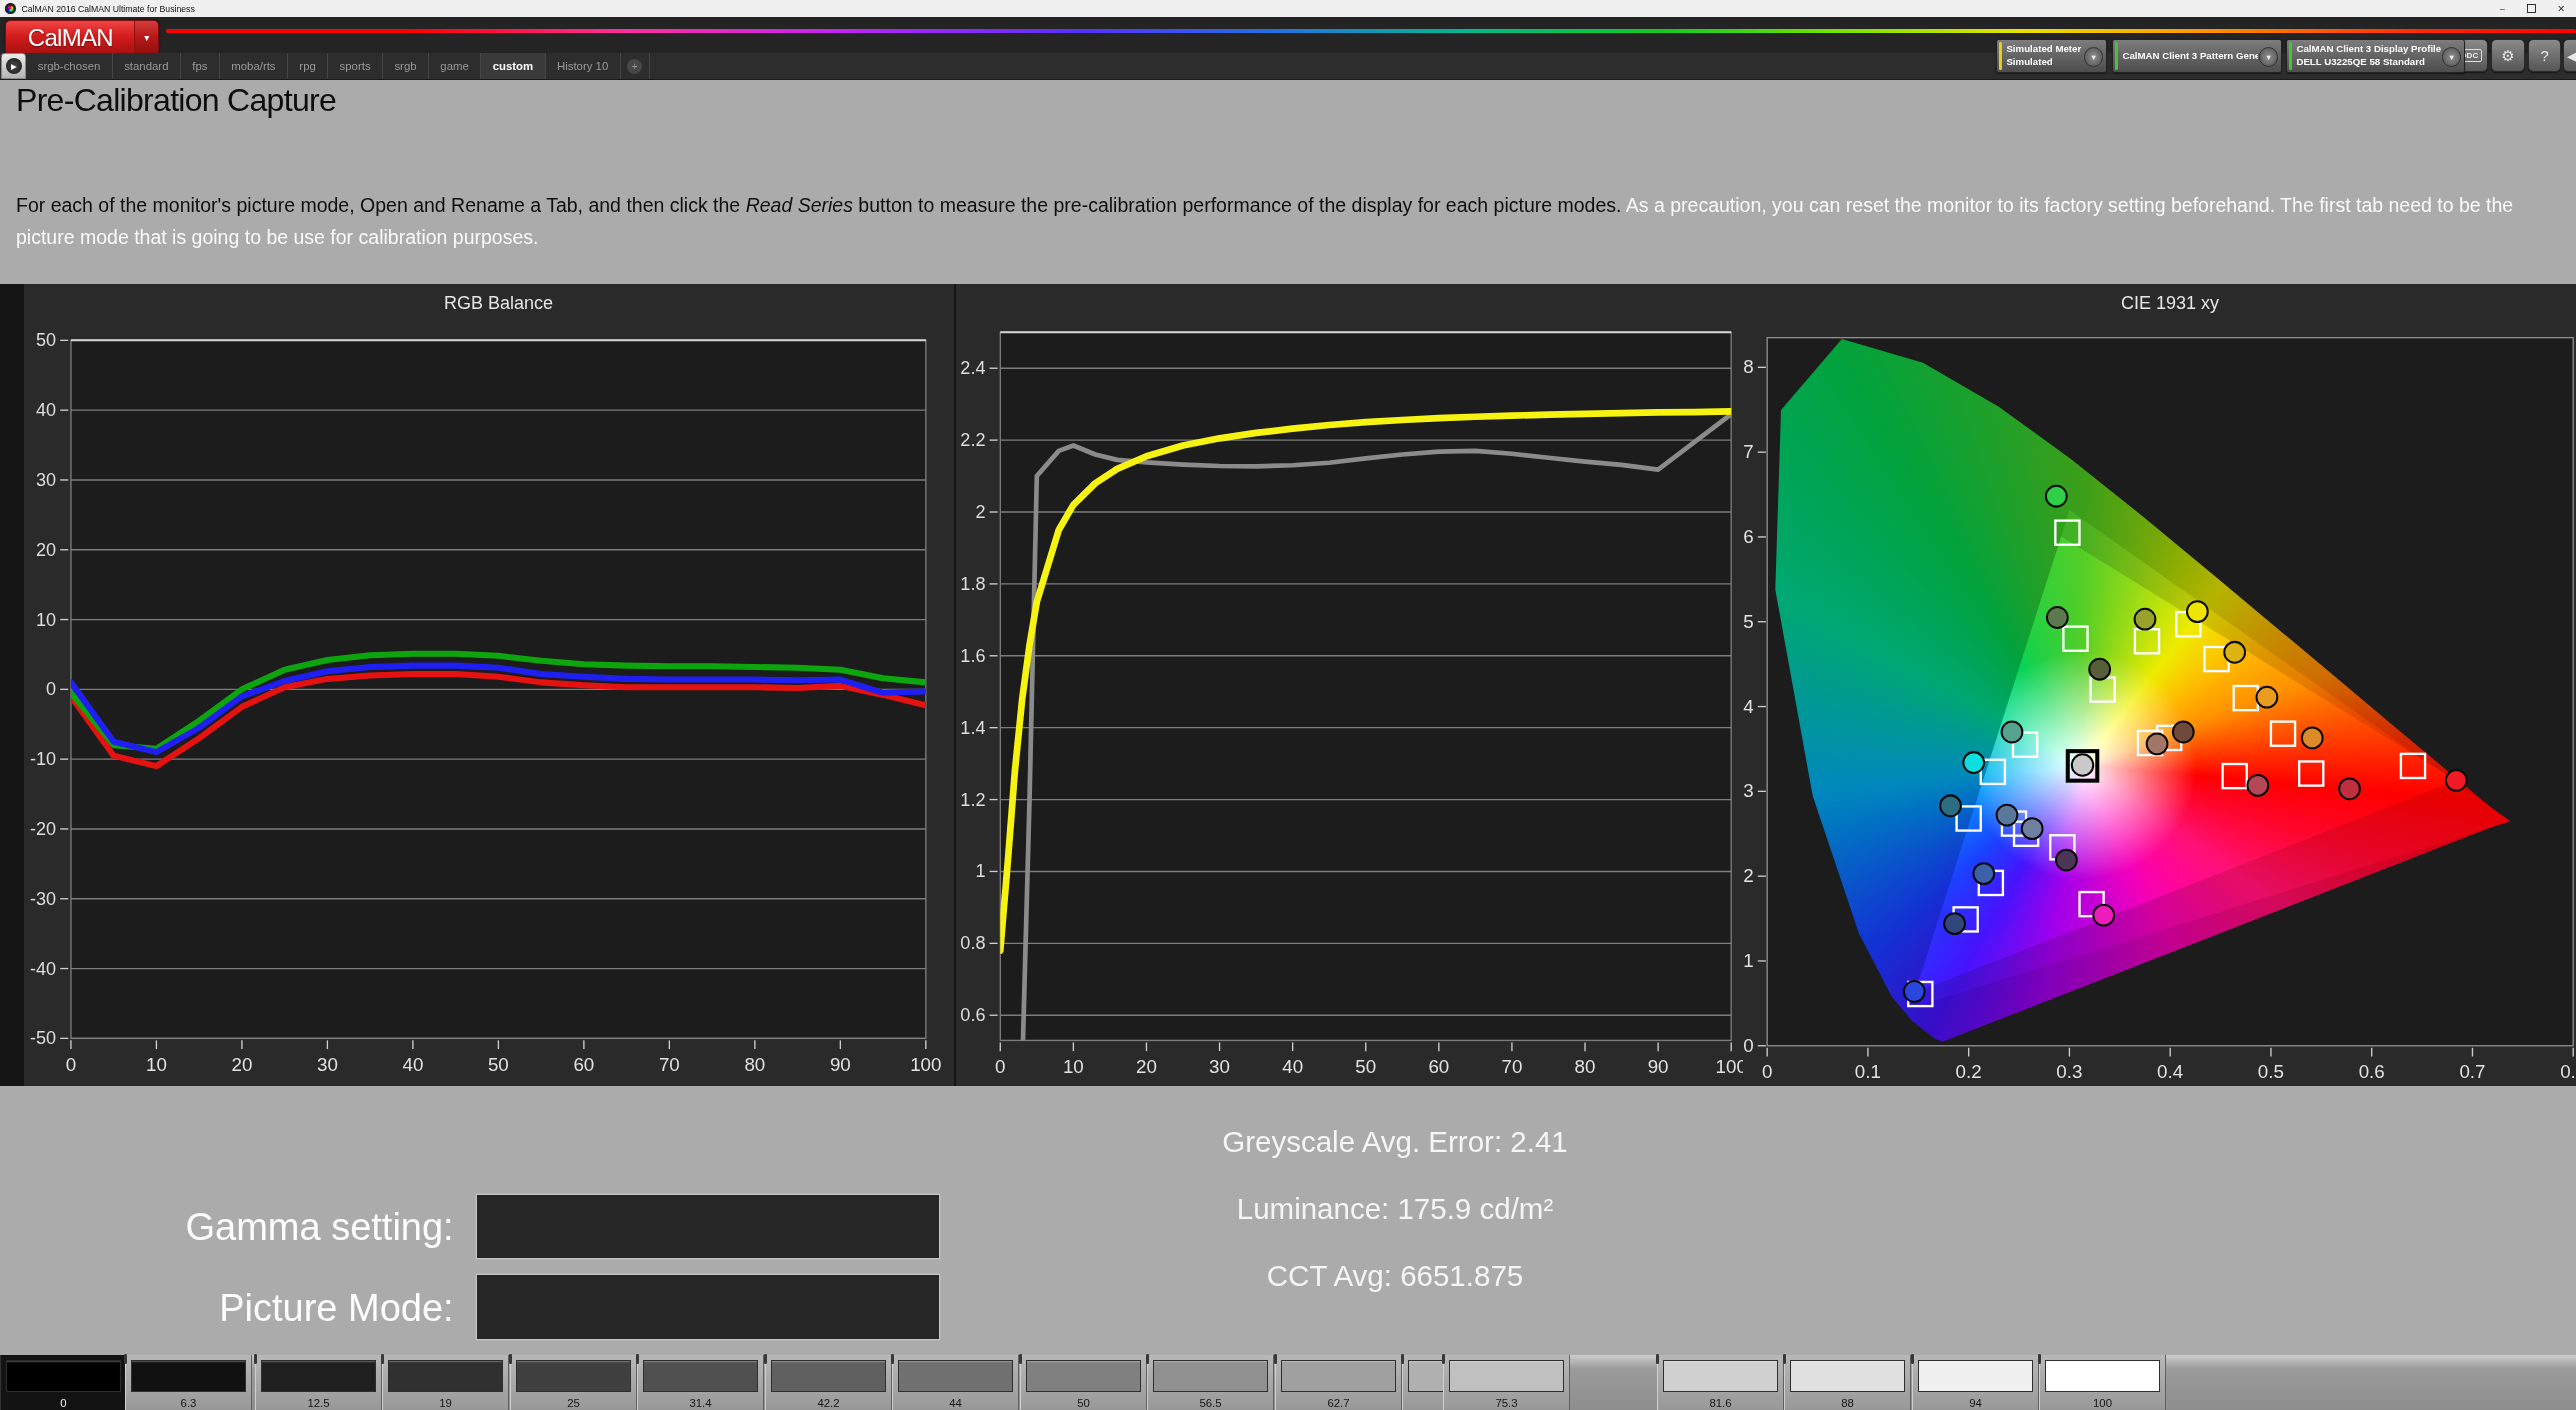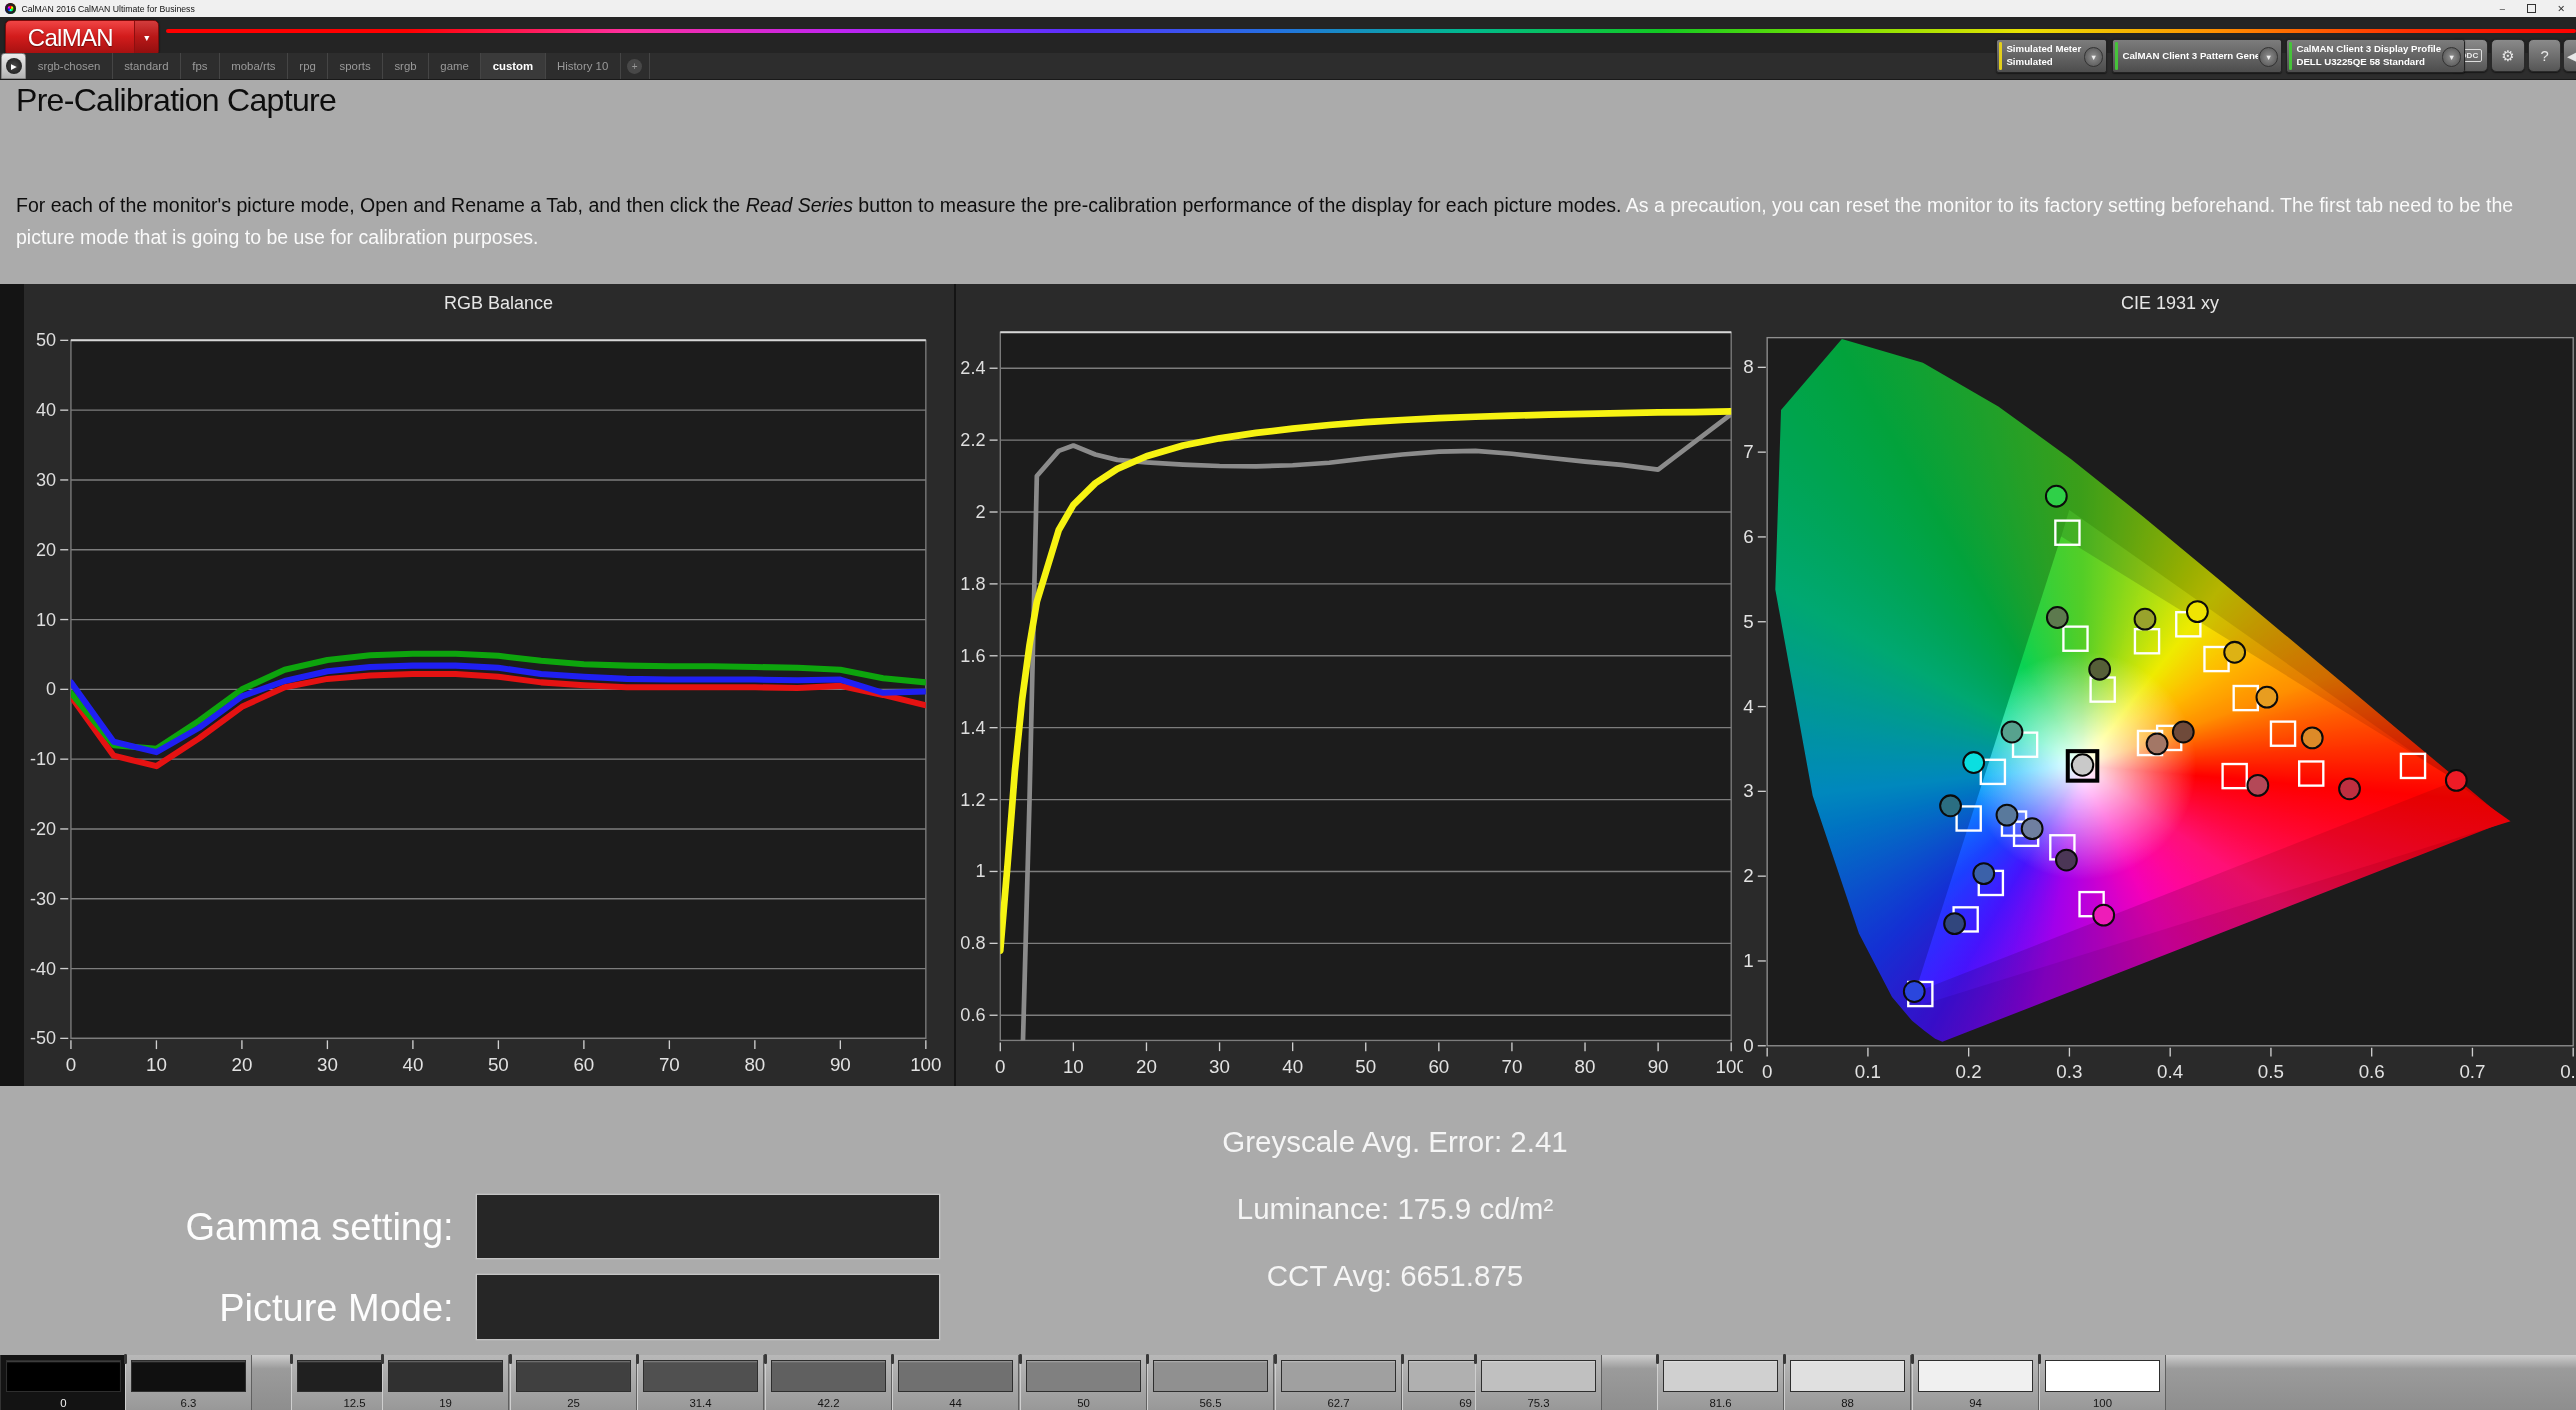--- a/index.html
+++ b/index.html
@@ -398,21 +398,21 @@
     <div id="swatches">
         <div class="sw sel" style="left: 0px;">
           <span class="patch" style="background:#000000"></span>
           <span class="lbl">0</span>
         </div>
         <div class="sw" style="left: 125px;">
           <span class="pin"></span>
           <span class="patch" style="background:#101010"></span>
           <span class="lbl">6.3</span>
         </div>
-        <div class="sw" style="left: 255px; margin-left: 36px;">
+        <div class="sw" style="left: 255px;">
           <span class="pin"></span>
           <span class="patch" style="background:#202020"></span>
           <span class="lbl">12.5</span>
         </div>
         <div class="sw" style="left: 382px;">
           <span class="pin"></span>
           <span class="patch" style="background:#303030"></span>
           <span class="lbl">19</span>
         </div>
         <div class="sw" style="left: 510px;">
@@ -448,21 +448,21 @@
         <div class="sw" style="left: 1275px;">
           <span class="pin"></span>
           <span class="patch" style="background:#a0a0a0"></span>
           <span class="lbl">62.7</span>
         </div>
         <div class="sw" style="left: 1402px;">
           <span class="pin"></span>
           <span class="patch" style="background:#b0b0b0"></span>
           <span class="lbl">69</span>
         </div>
-        <div class="sw" style="left: 1475px;">
+        <div class="sw" style="left: 1443px;">
           <span class="pin"></span>
           <span class="patch" style="background:#c0c0c0"></span>
           <span class="lbl">75.3</span>
         </div>
         <div class="sw" style="left: 1657px;">
           <span class="pin"></span>
           <span class="patch" style="background:#d0d0d0"></span>
           <span class="lbl">81.6</span>
         </div>
         <div class="sw" style="left: 1784px;">

